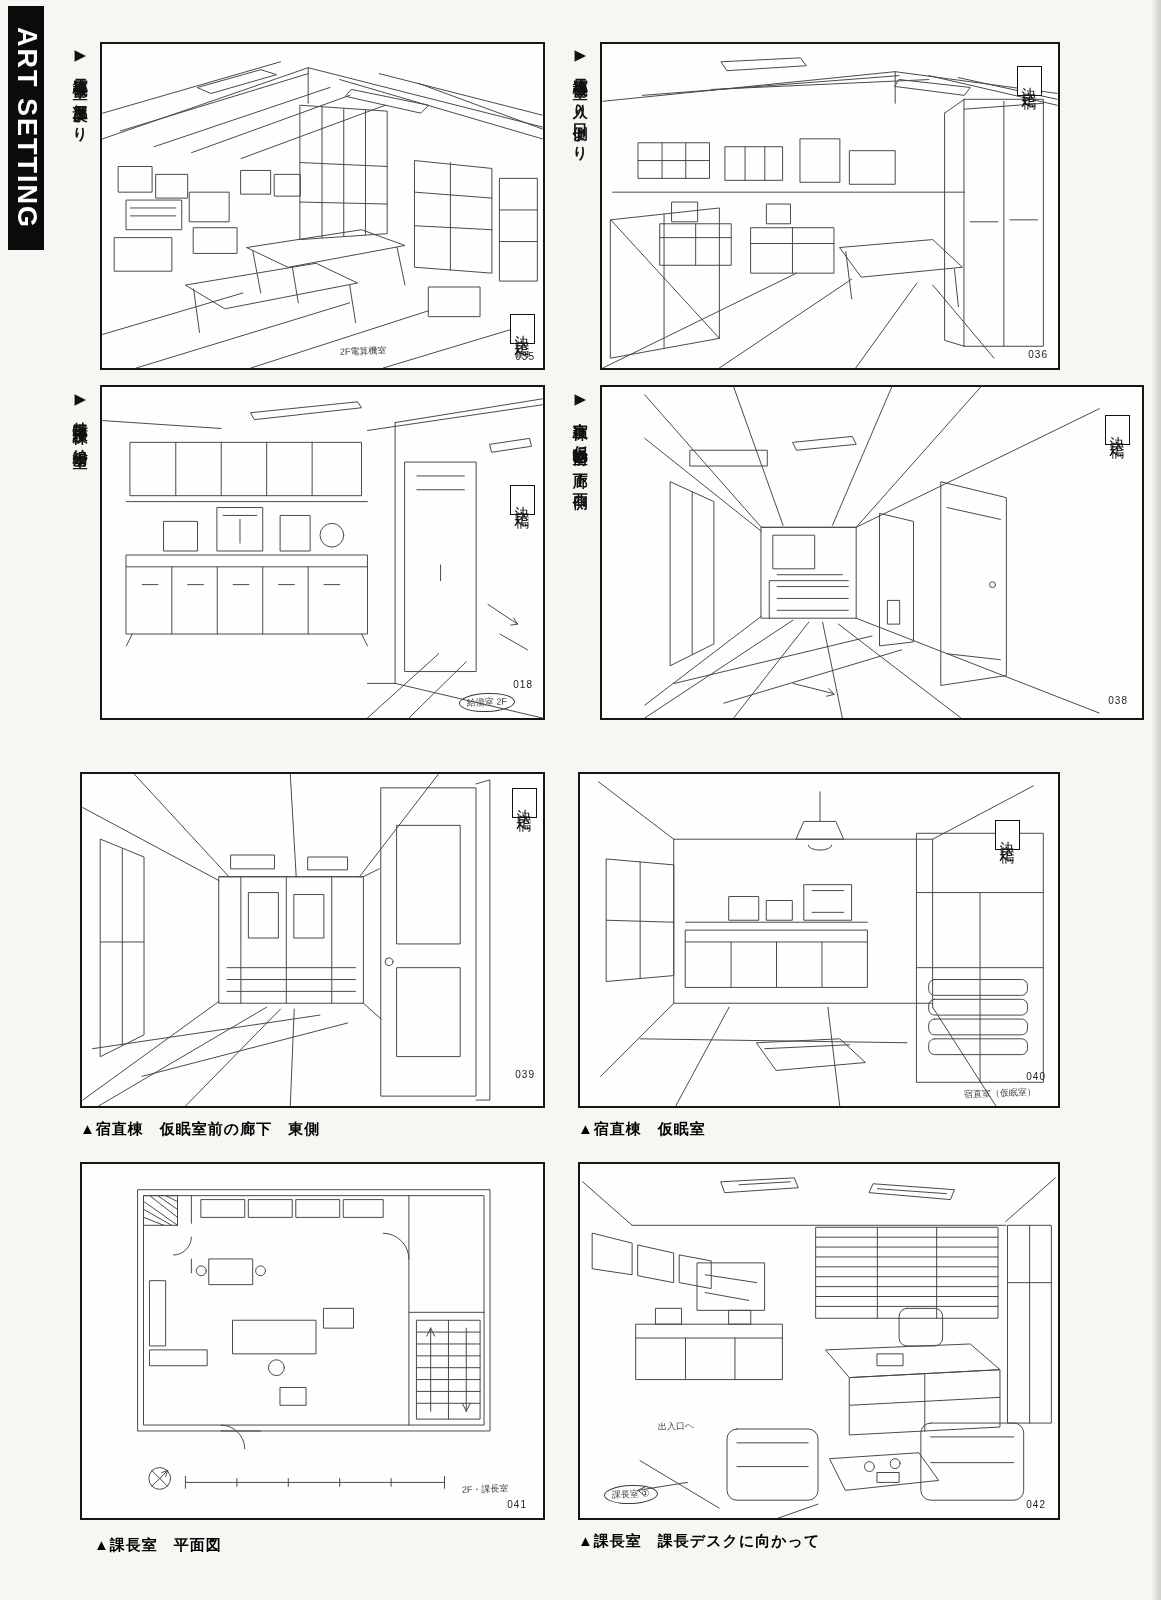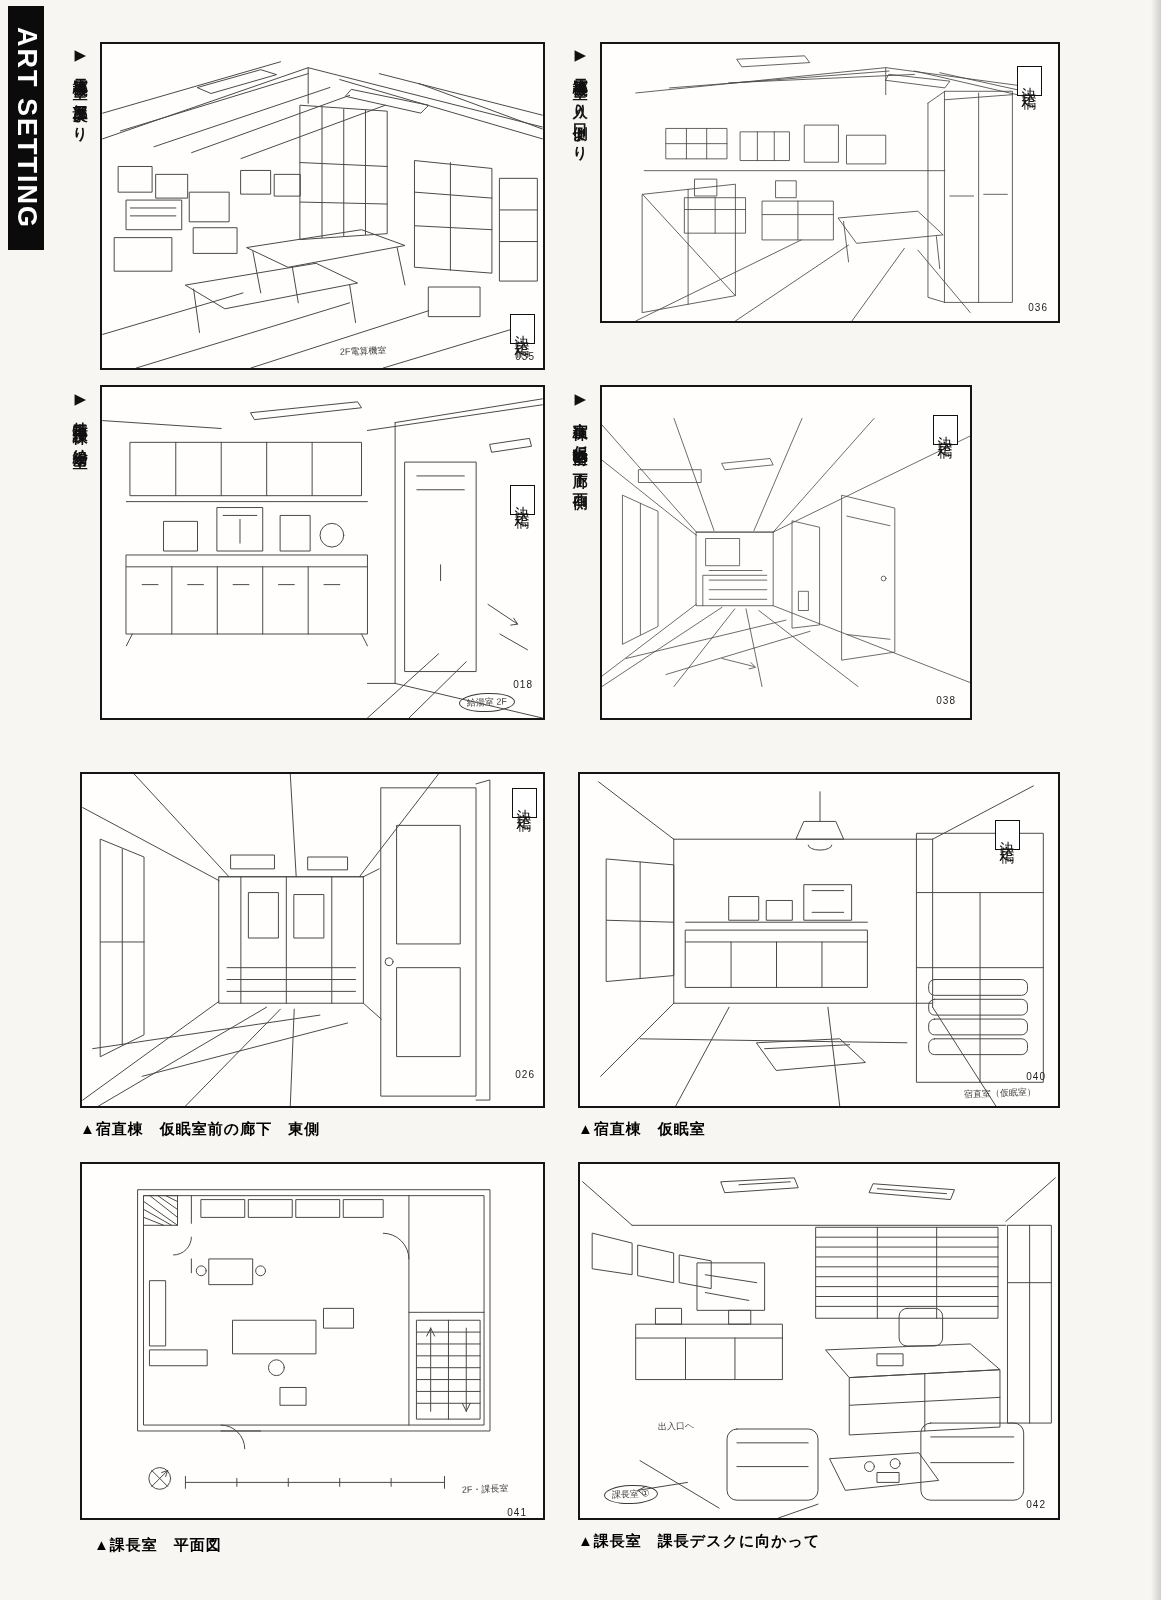--- a/index.html
+++ b/index.html
@@ -61,21 +61,21 @@
       <rect x="402" y="136" width="38" height="104"></rect>
       <path d="M402 168 H440 M402 200 H440"></path>
       <rect x="330" y="246" width="52" height="30"></rect>
       <path d="M0 294 L142 252 M34 328 L250 262 M150 328 L330 270 M284 328 L430 284"></path>
     </svg>
     <div class="stamp" style="right:8px;bottom:24px;">決定稿</div>
     <div class="pnum" style="right:8px;bottom:6px;">035</div>
     <div class="hw" style="left:238px;bottom:10px;">2F電算機室</div>
   </div>
 
-  <div class="panel" style="left:600px;top:42px;width:460px;height:281px;">
+  <div class="panel" style="left:600px;top:42px;width:460px;height:328px;">
     <svg class="sketch" viewBox="0 0 460 328">
       <path d="M0 58 L296 28 L460 50"></path>
       <path d="M40 52 L300 32 M110 46 L330 36 M296 28 V60 M330 32 L460 62 M360 34 L460 56"></path>
       <polygon points="120,18 200,14 206,22 126,27"></polygon>
       <polygon points="300,36 372,44 366,52 296,43"></polygon>
       <path d="M10 150 H366"></path>
       <rect x="36" y="100" width="72" height="36"></rect>
       <path d="M60 100 V136 M84 100 V136 M36 118 H108"></path>
       <rect x="124" y="104" width="58" height="34"></rect>
       <path d="M144 104 V138 M164 104 V138"></path>
@@ -121,21 +121,21 @@
       <path d="M318 90 H366 M318 104 H366 M342 180 V196"></path>
       <polygon points="392,58 432,52 434,60 394,66"></polygon>
       <path d="M268 300 L296 300 M268 335 L340 270 M310 335 L368 278"></path>
       <path d="M390 220 L420 240 M416 234 L420 240 L413 241 M402 250 L430 266"></path>
     </svg>
     <div class="stamp" style="right:8px;top:98px;">決定稿</div>
     <div class="pnum" style="right:10px;bottom:28px;">018</div>
     <div class="hw oval" style="right:28px;bottom:6px;">給湯室 2F</div>
   </div>
 
-  <div class="panel" style="left:600px;top:385px;width:372px;height:335px;">
+  <div class="panel" style="left:600px;top:385px;width:544px;height:335px;">
     <svg class="sketch" viewBox="0 0 460 335">
       <rect x="118" y="142" width="96" height="92"></rect>
       <path d="M126 234 V196 H206 M134 226 H206 M134 214 H206 M134 202 H206 M134 190 H200"></path>
       <rect x="130" y="150" width="42" height="34"></rect>
       <path d="M0 8 L118 142 M90 0 L140 140 M250 0 L190 140 M340 0 L214 142 M118 142 H214"></path>
       <polygon points="150,56 210,50 214,58 154,64"></polygon>
       <rect x="46" y="64" width="78" height="16"></rect>
       <path d="M0 52 L118 146 M0 322 L118 232"></path>
       <polygon points="26,96 70,116 70,260 26,282"></polygon>
       <path d="M48 106 V270"></path>
@@ -168,21 +168,21 @@
       <path d="M40 76 V274 M18 170 H62"></path>
       <path d="M284 104 L300 96 M284 232 L302 248"></path>
       <rect x="302" y="14" width="96" height="312"></rect>
       <rect x="318" y="52" width="64" height="120"></rect>
       <rect x="318" y="196" width="64" height="90"></rect>
       <circle cx="310" cy="190" r="4"></circle>
       <path d="M398 10 L412 6 V330 H398"></path>
       <path d="M16 336 L186 236 M104 336 L200 238 M210 336 L214 238 M60 306 L268 252 M10 278 L240 244"></path>
     </svg>
     <div class="stamp" style="right:6px;top:14px;">決定稿</div>
-    <div class="pnum" style="right:8px;bottom:26px;">026</div>
+    <div class="pnum" style="right:8px;bottom:26px;">039</div>
   </div>
 
   <div class="panel" style="left:578px;top:772px;width:482px;height:336px;">
     <svg class="sketch" viewBox="0 0 482 336">
       <path d="M242 18 V48"></path>
       <polygon points="226,48 258,48 266,66 218,66"></polygon>
       <path d="M230 72 a12 5 0 1 0 24 0"></path>
       <path d="M94 66 H356 M94 66 L18 8 M356 66 L458 12 M94 66 V232 M356 66 V236"></path>
       <polygon points="26,86 94,92 94,204 26,210"></polygon>
       <path d="M60 89 V207 M26 148 L94 150"></path>
@@ -234,21 +234,21 @@
       <rect x="152" y="158" width="84" height="34"></rect>
       <circle cx="196" cy="206" r="8"></circle>
       <rect x="244" y="146" width="30" height="20"></rect>
       <rect x="200" y="226" width="26" height="18"></rect>
       <path d="M140 270 H180 M140 264 A24 24 0 0 1 164 288"></path>
       <circle cx="78" cy="318" r="11"></circle>
       <path d="M70 326 L86 310 M86 310 L80 312 M86 310 L84 316 M70 310 L86 326"></path>
       <path d="M104 322 H366 M104 316 V328 M156 318 V326 M208 318 V326 M260 318 V326 M312 318 V326 M366 316 V328"></path>
     </svg>
     <div class="hw" style="right:34px;bottom:22px;">2F・課長室</div>
-    <div class="pnum" style="right:16px;bottom:0;">041</div>
+    <div class="pnum" style="right:16px;bottom:8px;">041</div>
   </div>
 
   <div class="panel" style="left:578px;top:1162px;width:482px;height:358px;">
     <svg class="sketch" viewBox="0 0 482 358">
       <path d="M52 62 L2 18 M430 58 L480 14 M52 62 H430"></path>
       <polygon points="142,18 216,14 220,24 146,29"></polygon>
       <polygon points="296,20 378,26 374,36 292,29"></polygon>
       <path d="M160 21 L212 18 M300 25 L370 30"></path>
       <polygon points="12,70 52,80 52,112 12,106"></polygon>
       <polygon points="58,82 94,90 94,120 58,113"></polygon>

